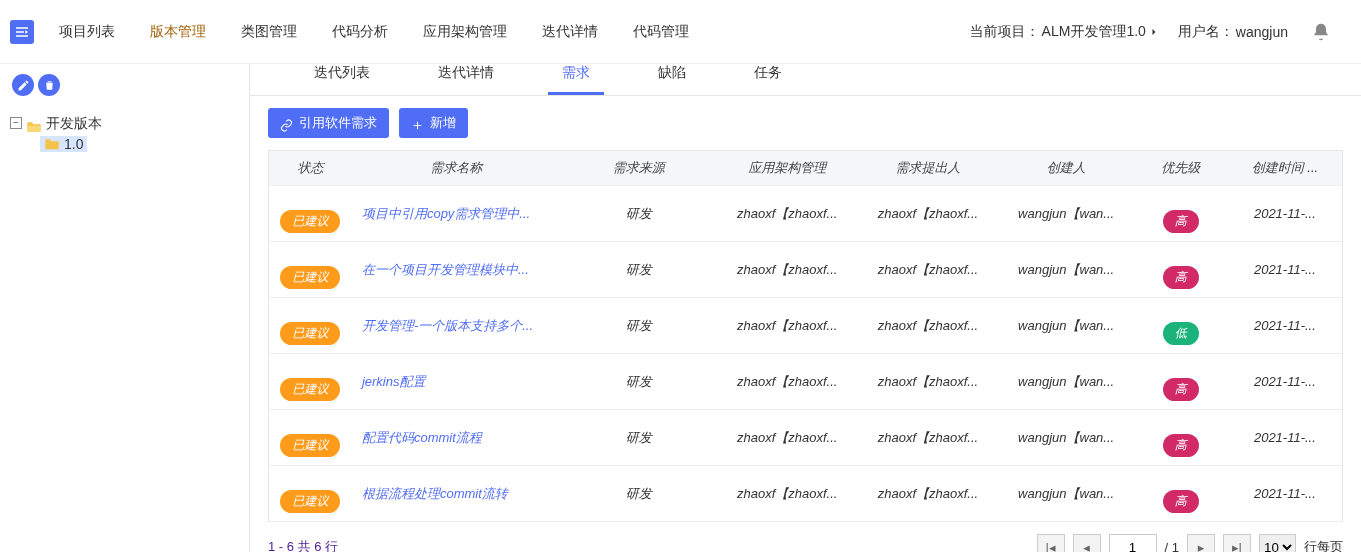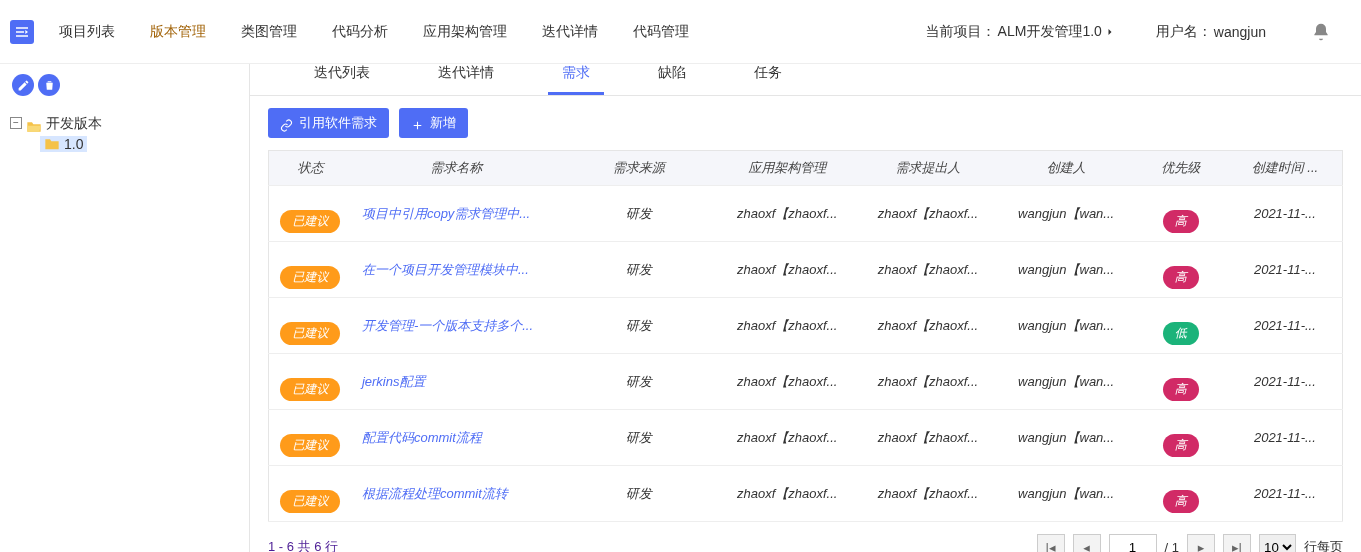--- a/index.html
+++ b/index.html
@@ -25,21 +25,21 @@
     background: #4f6df5;
     border-radius: 3px;
     display:flex;align-items:center;justify-content:center;
     margin-right: 25px;
   }
   .toggle-icon svg{ width:16px;height:16px;fill:#fff;}
   .navs { display:flex; gap: 35px; flex:0 0 auto;}
   .nav-item { color:#333; cursor:pointer; font-size:14px;}
   .nav-item.active { color:#a16207; }
   .top-spacer{flex:1;}
-  .top-right{display:flex;align-items:center;gap:40px;font-size:14px;}
+  .top-right{display:flex;align-items:center;gap:18px;font-size:14px;}
   .proj-line{display:flex;align-items:center;gap:2px;}
   .bell{width:20px;height:20px;fill:#888;margin-left:5px; margin-right:20px;}
 
   
   .body-area{display:flex;height:calc(100% - 48px);}
 
   
   .side{
     width:250px; border-right:1px solid #e5e5e5;
     padding-top:10px;

